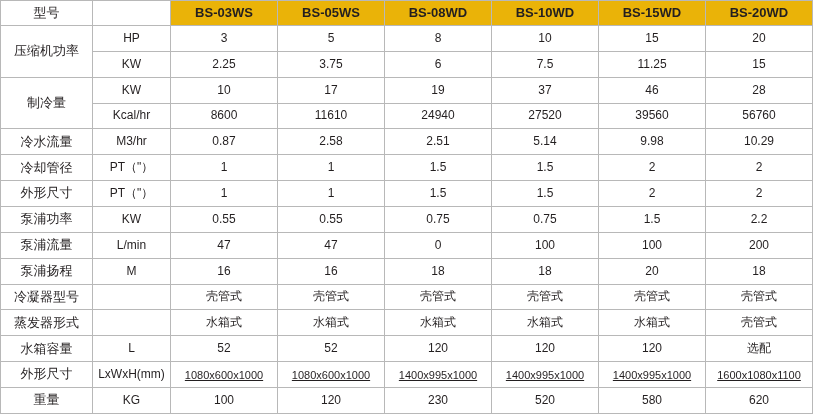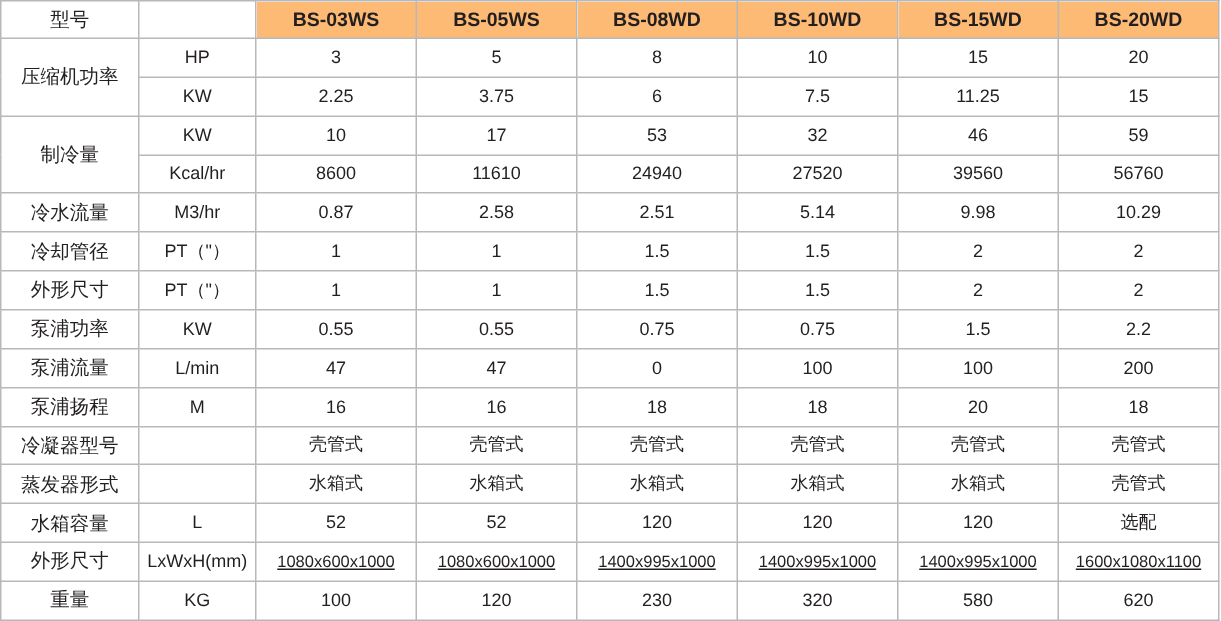--- a/index.html
+++ b/index.html
@@ -31,21 +31,21 @@
     overflow: hidden;
   }
   
   col.c-label { width: 92px; }
   col.c-unit  { width: 78px; }
   col.c-model { width: 107px; }
 
   th.model-head {
     font-weight: bold;
     font-size: 13px;
-    background: #fdba74;
+    background: #eab308;
   }
   td.label-cell {
     font-weight: normal;
     font-size: 13px;
   }
   td.unit-cell {
     font-size: 12px;
   }
   td.val-cell {
     font-size: 12px;
@@ -103,24 +103,24 @@
       <td class="val-cell">7.5</td>
       <td class="val-cell">11.25</td>
       <td class="val-cell">15</td>
     </tr>
 
     <tr>
       <td class="label-cell" rowspan="2">制冷量</td>
       <td class="unit-cell">KW</td>
       <td class="val-cell">10</td>
       <td class="val-cell">17</td>
-      <td class="val-cell">53</td>
-      <td class="val-cell">32</td>
+      <td class="val-cell">19</td>
+      <td class="val-cell">37</td>
       <td class="val-cell">46</td>
-      <td class="val-cell">59</td>
+      <td class="val-cell">28</td>
     </tr>
 
     <tr>
       <td class="unit-cell">Kcal/hr</td>
       <td class="val-cell">8600</td>
       <td class="val-cell">11610</td>
       <td class="val-cell">24940</td>
       <td class="val-cell">27520</td>
       <td class="val-cell">39560</td>
       <td class="val-cell">56760</td>
@@ -235,18 +235,18 @@
       <td class="val-small">1400x995x1000</td>
       <td class="val-small">1600x1080x1100</td>
     </tr>
 
     <tr>
       <td class="label-cell">重量</td>
       <td class="unit-cell">KG</td>
       <td class="val-cell">100</td>
       <td class="val-cell">120</td>
       <td class="val-cell">230</td>
-      <td class="val-cell">320</td>
+      <td class="val-cell">520</td>
       <td class="val-cell">580</td>
       <td class="val-cell">620</td>
     </tr>
   </tbody>
 </table>
 
 </body></html>

